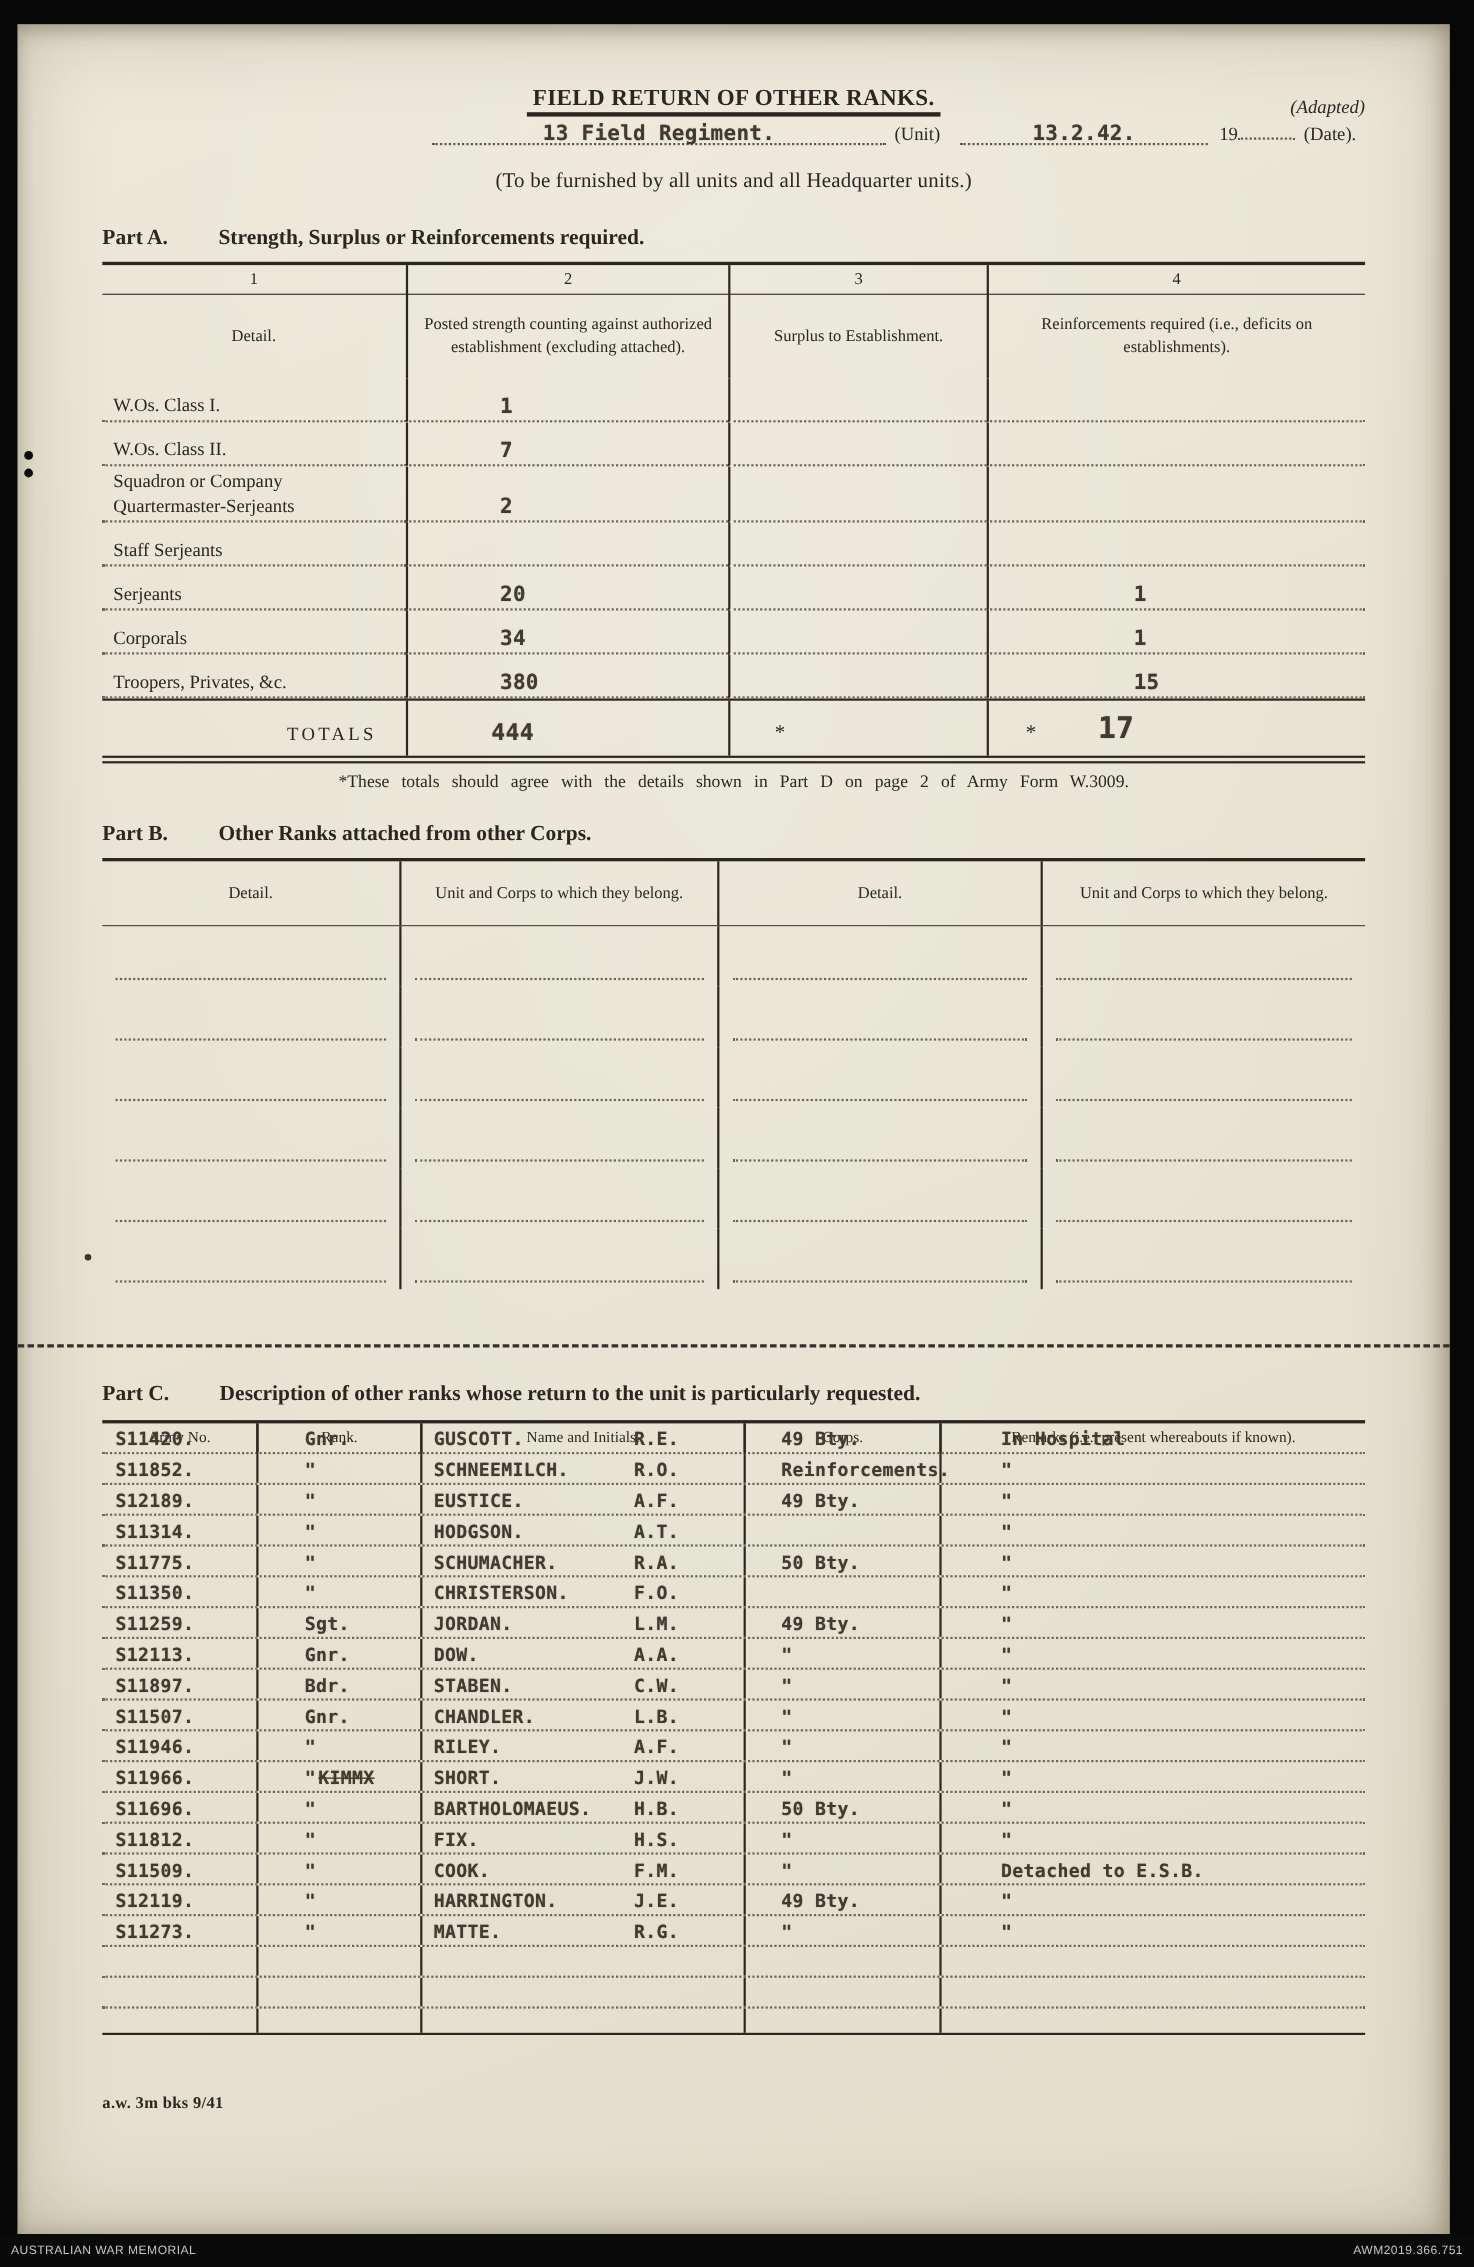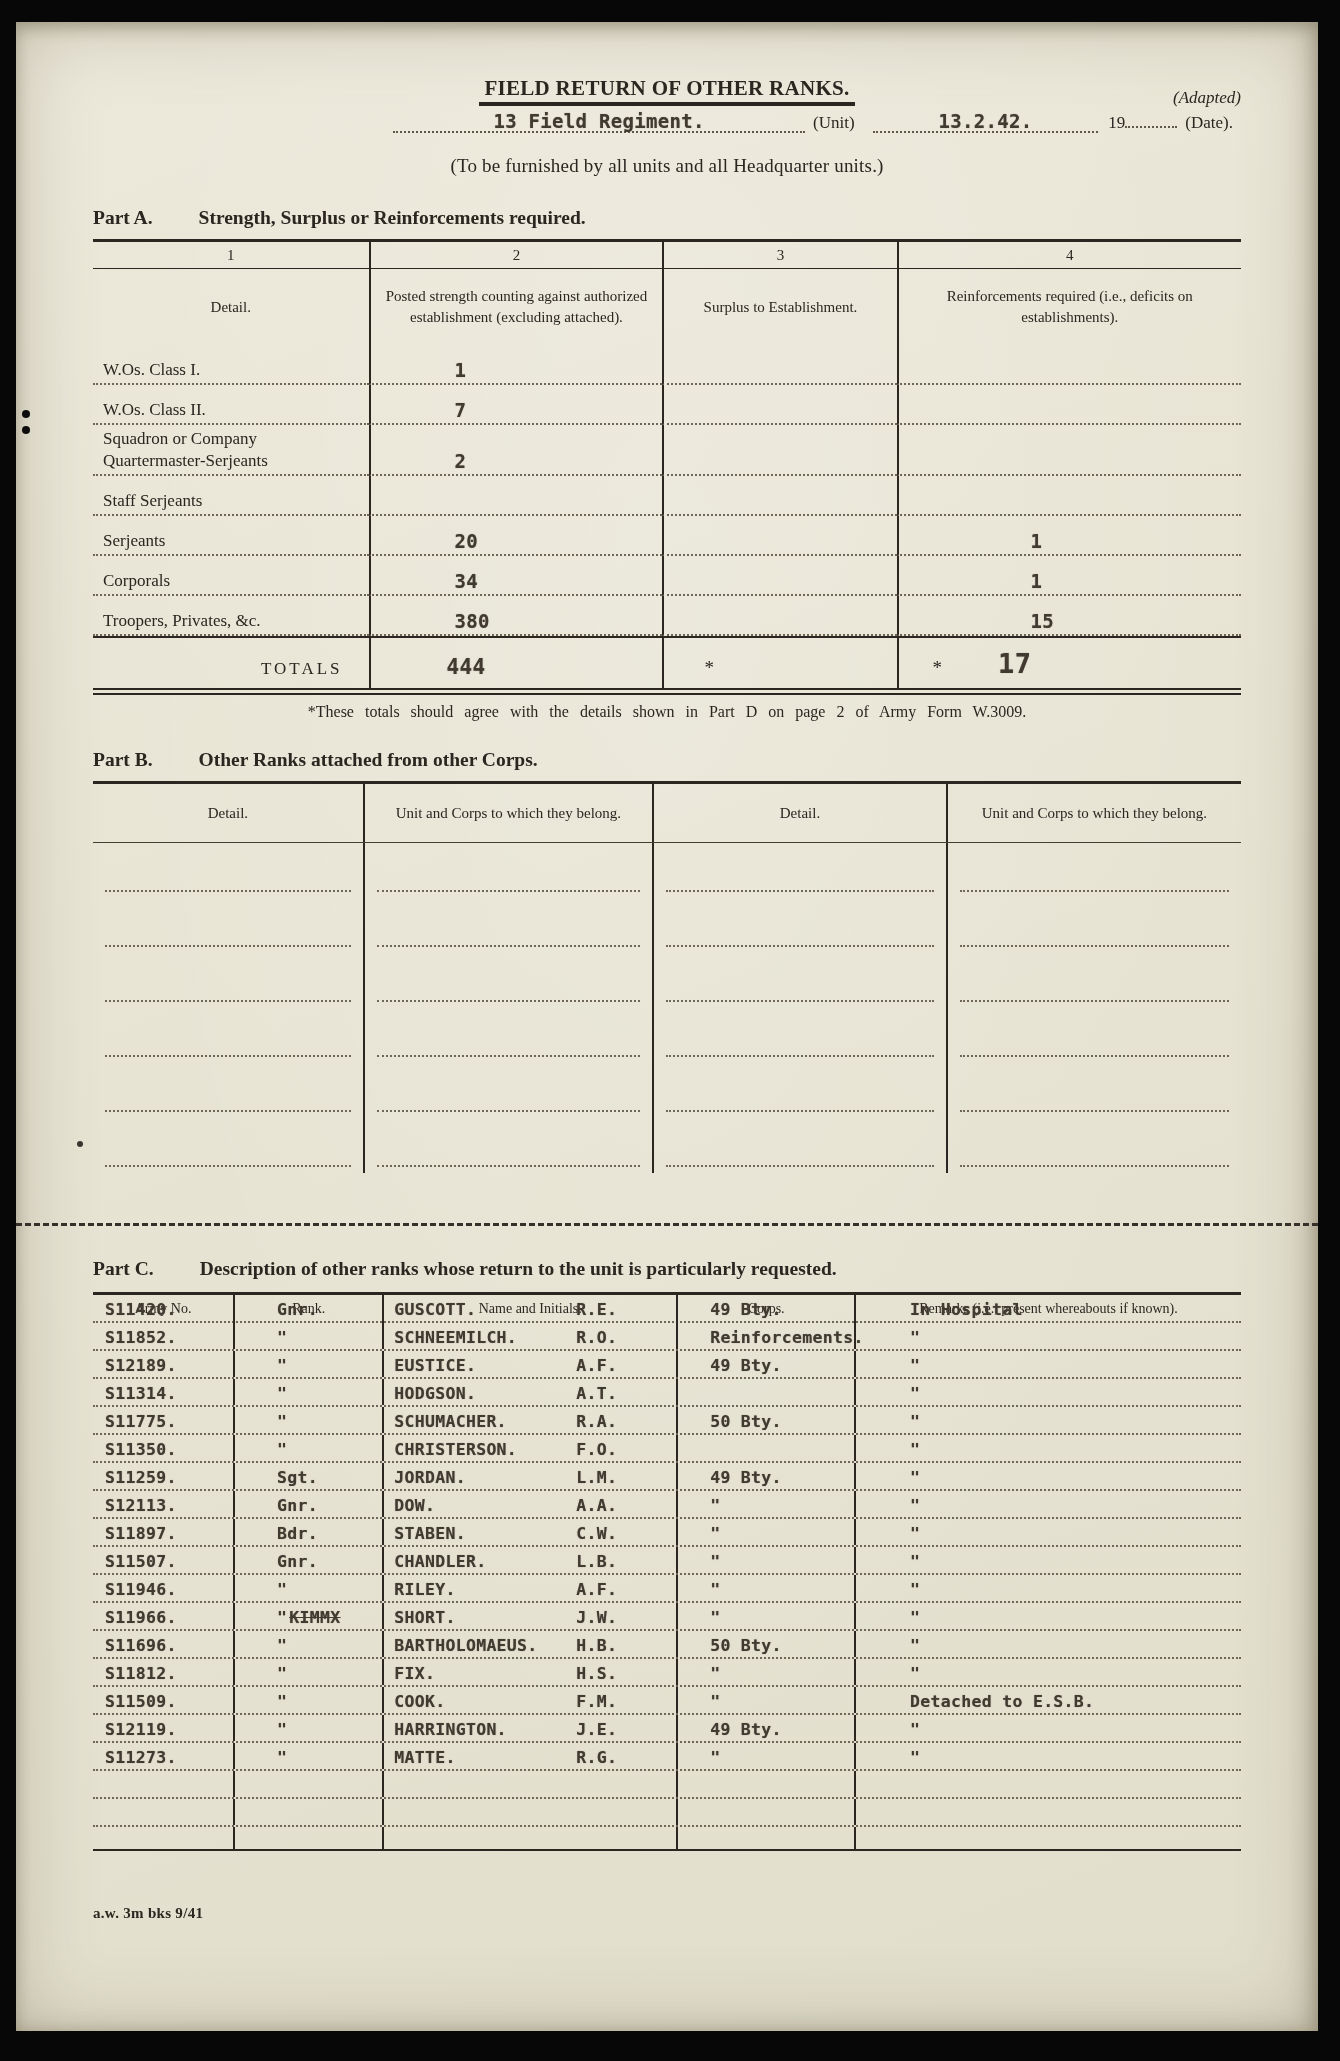--- a/index.html
+++ b/index.html
@@ -699,13 +699,17 @@
             <div></div>
             <div></div>
           </div>
       </div>
 
       <div class="print-code">a.w. 3m bks 9/41</div>
 
     </div>
   </div>
 
+  <div class="archive-bar">
+    <span>AUSTRALIAN WAR MEMORIAL</span>
+    <span>AWM2019.366.751</span>
+  </div>
 </div>
 
 </body></html>

